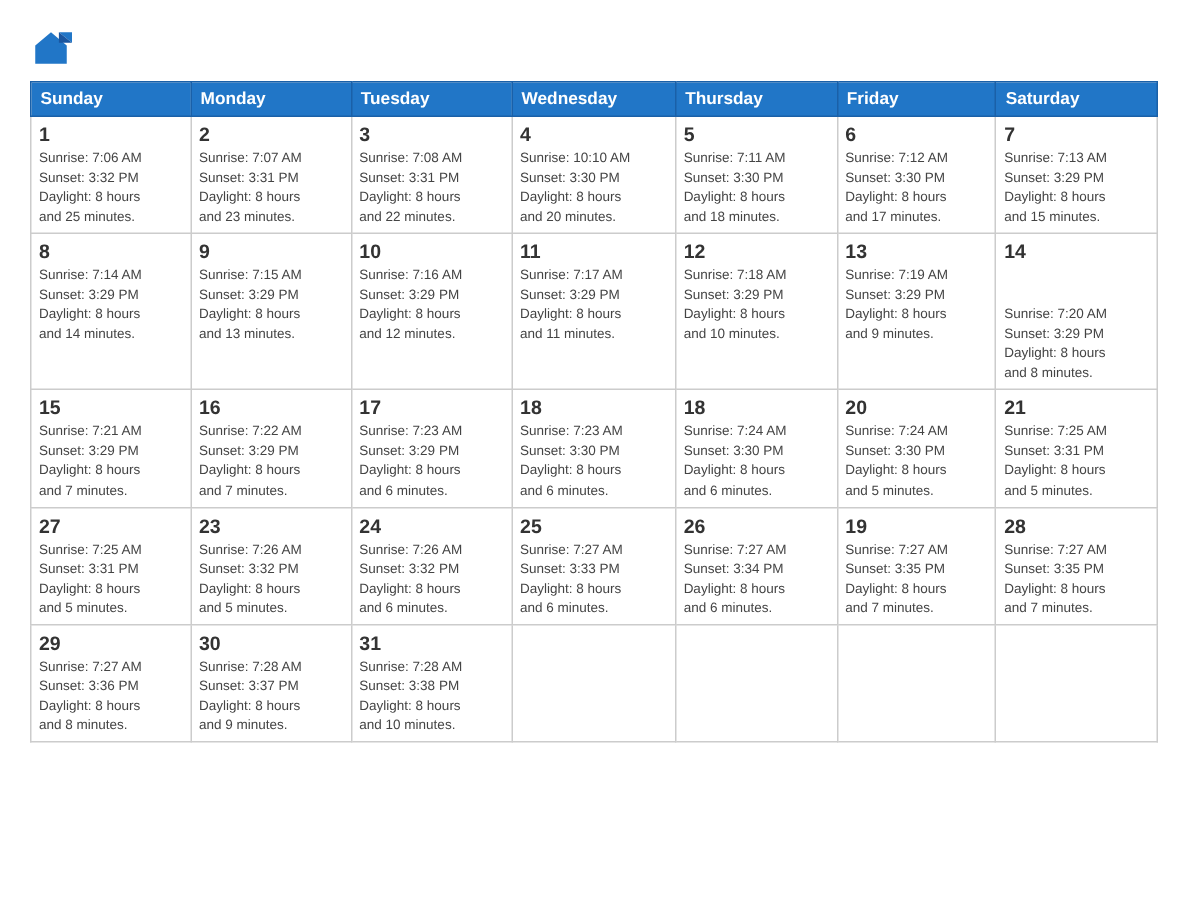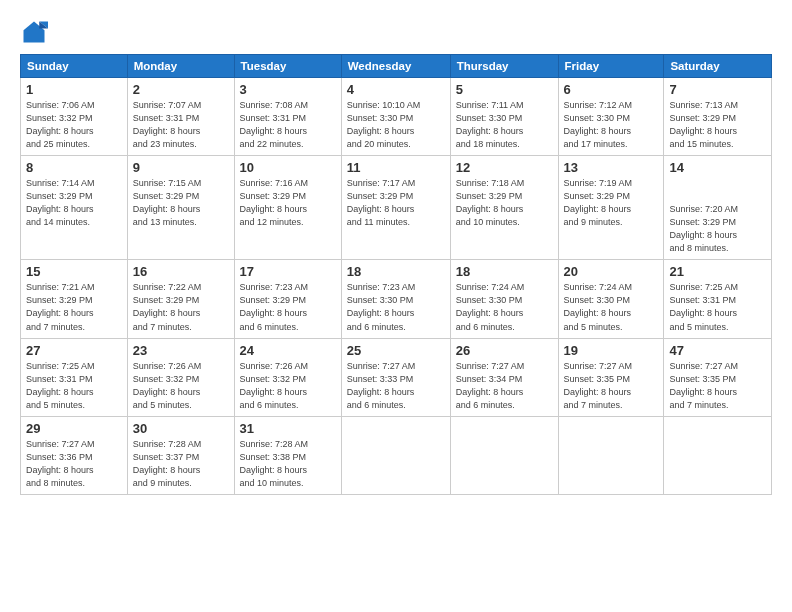--- a/index.html
+++ b/index.html
@@ -324,21 +324,21 @@
 and 6 minutes.</div>
           </td>
           <td>
             <span class="day-num">19</span>
             <div class="day-info" style="white-space: pre-line;">Sunrise: 7:27 AM
 Sunset: 3:35 PM
 Daylight: 8 hours
 and 7 minutes.</div>
           </td>
           <td>
-            <span class="day-num">47</span>
+            <span class="day-num">28</span>
             <div class="day-info" style="white-space: pre-line;">Sunrise: 7:27 AM
 Sunset: 3:35 PM
 Daylight: 8 hours
 and 7 minutes.</div>
           </td>
         </tr>
         <tr>
           <td>
             <span class="day-num">29</span>
             <div class="day-info" style="white-space: pre-line;">Sunrise: 7:27 AM

